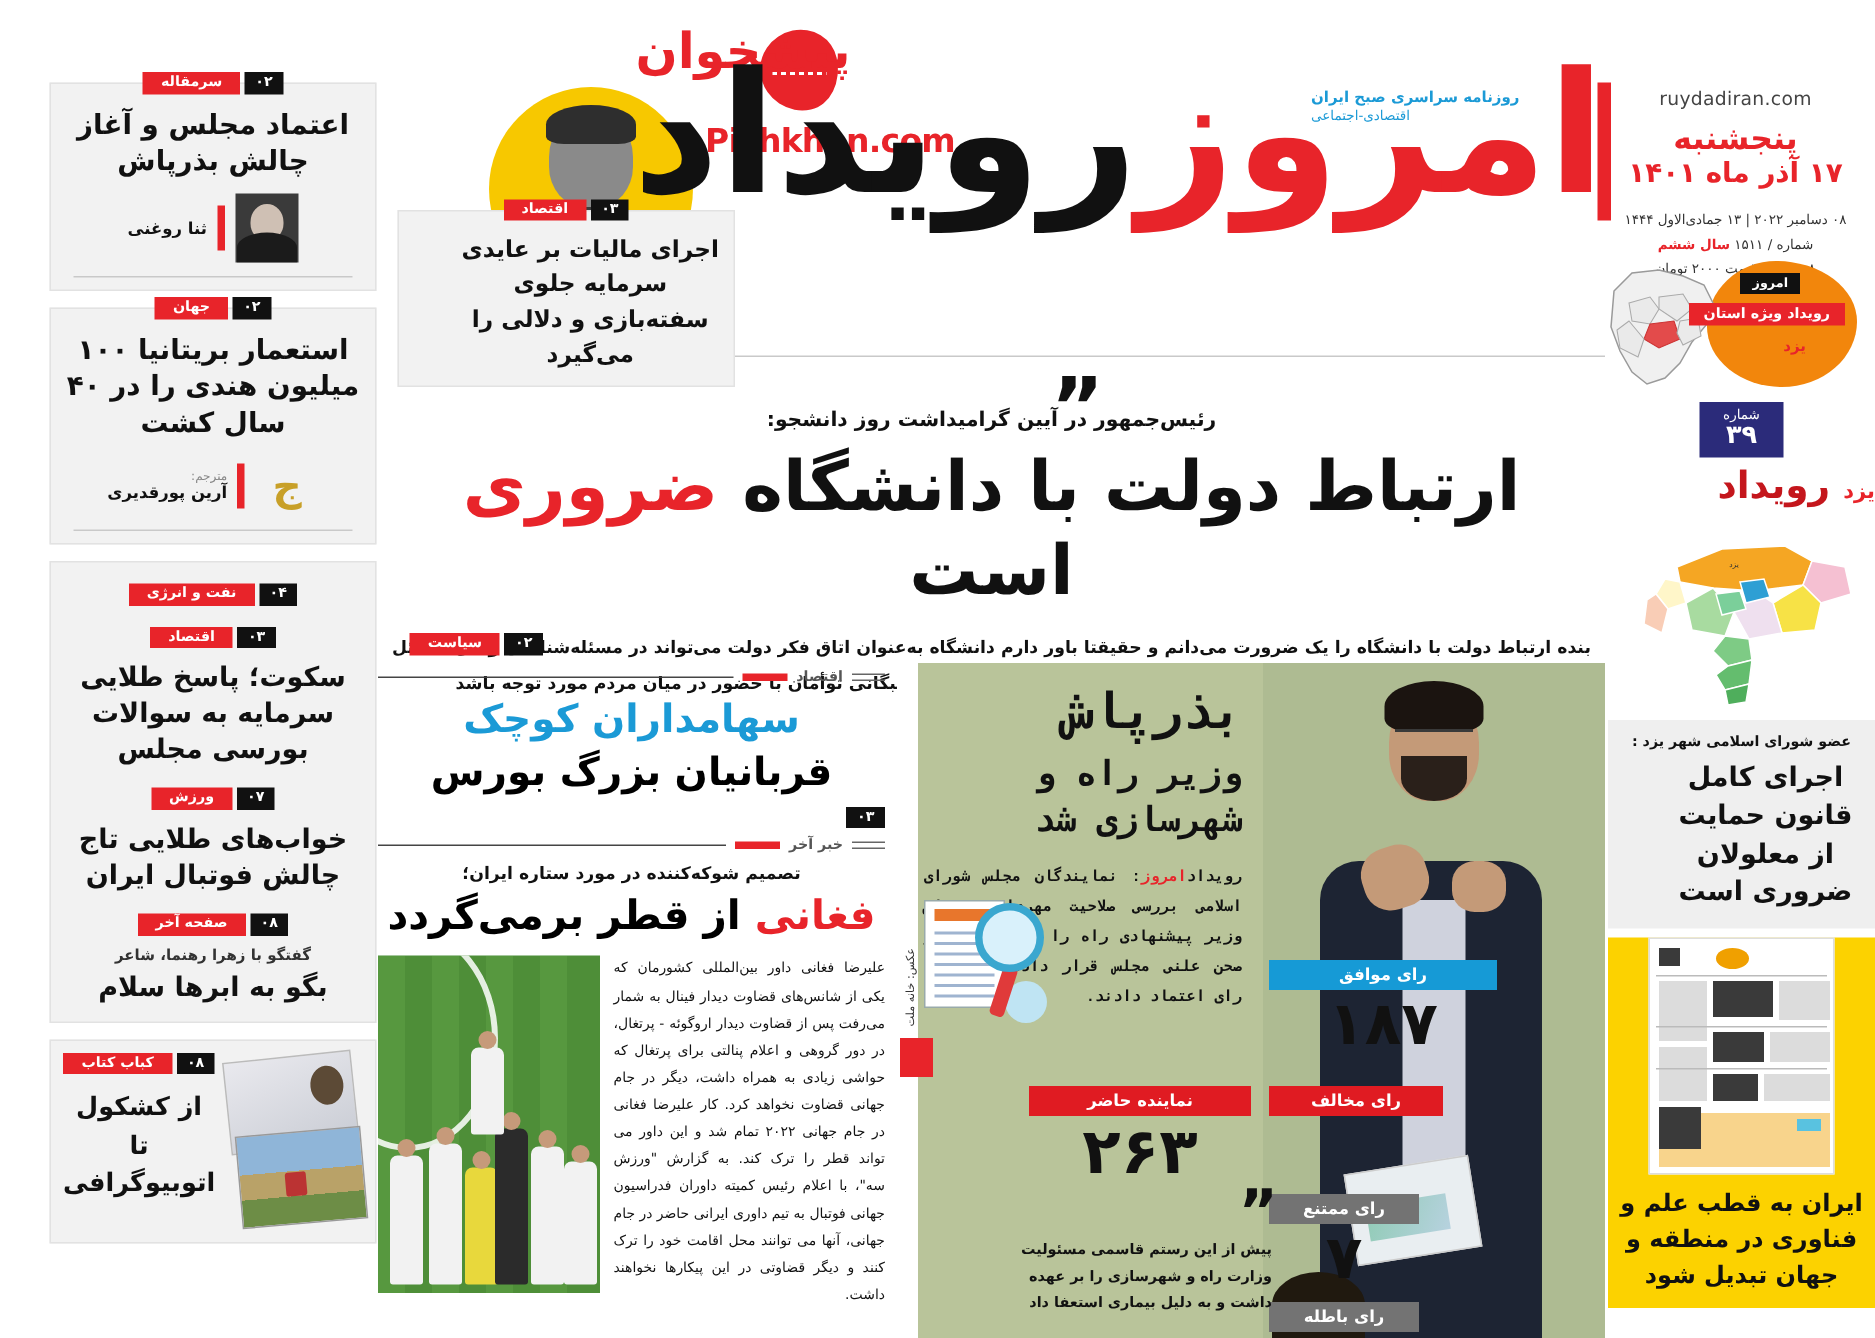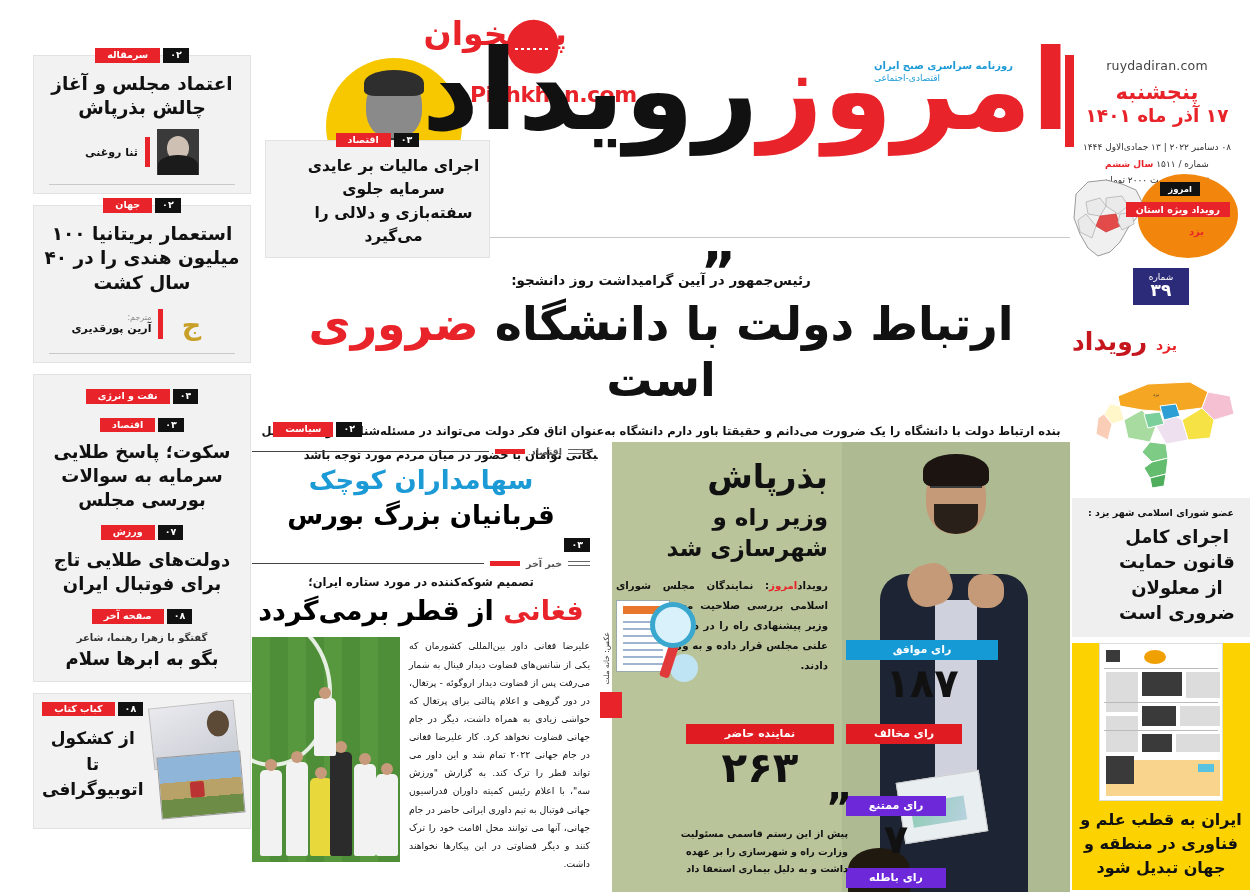--- a/index.html
+++ b/index.html
@@ -145,21 +145,21 @@
       font-weight:bold; padding:2px 8px; }
   .tag-prov { position:absolute; right:16px; top:30px; background:#e8242a; color:#fff; font-size:9.5px;
       font-weight:bold; padding:2px 10px; }
   .tag-yazd { position:absolute; right:42px; top:54px; color:#e8242a; font-size:10px; font-weight:bold; }
 
   
   #right-col { position:absolute; right:0px; top:268px; width:178px; height:624px; background:#fff; }
   .rnum { width:56px; margin: 0 auto; background:#2b2b7a; color:#fff; text-align:center; padding:4px 0 5px; }
   .rnum .t { font-size:9px; }
   .rnum .n { font-size:17px; font-weight:bold; line-height:1.05; }
-  .ryazd { text-align:left; margin-top:22px; font-size:25px; font-weight:bold; color:#c4161c; letter-spacing:-1px; }
+  .ryazd { text-align:right; margin-top:4px; font-size:25px; font-weight:bold; color:#c4161c; letter-spacing:-1px; }
   .ryazd .sm { font-size:14px; color:#e8242a; }
   .yazd-map { width:160px; height:128px; margin: 6px auto 0; }
   .rhead { background:#efefef; padding:9px 8px 11px; margin-top:4px; text-align:center; }
   .rhead .kicker { font-size:9.5px; font-weight:bold; color:#111; margin-bottom:6px; }
   .rhead .hl { font-size:18px; line-height:1.42;margin-left:32px; }
   .rpromo { margin-top:6px; background:#fcd200; padding: 0 0 10px; position:relative; }
   .rpromo .mini-page {
     width:124px; height:158px; margin: 0 auto; background:#fff; border:1px solid #ddd;
     position:relative; overflow:hidden;
   }
@@ -214,41 +214,41 @@
   .mn-hair { position:absolute; left:50%; top:12px; transform:translateX(-50%); width:66px; height:34px; border-radius:50% 50% 26% 26%; background:#1b1410; }
   .mn-beard { position:absolute; left:50%; top:62px; transform:translateX(-50%); width:44px; height:30px; border-radius:0 0 50% 50%; background:#2a201a; }
   .mn-glass { position:absolute; left:50%; top:44px; transform:translateX(-50%); width:52px; height:10px; border-top:2px solid #3a3a3a; }
   .mn-hand1 { position:absolute; left:66px; top:122px; width:44px; height:42px; border-radius:42%; background:#c49a78; transform:rotate(-18deg); }
   .mn-hand2 { position:absolute; left:126px; top:132px; width:36px; height:34px; border-radius:42%; background:#c49a78; }
   .mn-paper { position:absolute; left:58px; bottom:54px; width:84px; height:62px; background:#e9eef1; transform:rotate(-9deg); border:1px solid #ccc; }
   .mn-paper::after { content:""; position:absolute; left:10px; top:22px; width:54px; height:24px;
       background:linear-gradient(120deg,#8fcbb4,#b7d2df); }
   .mn-dark { position:absolute; left:6px; bottom:0; width:62px; height:44px; border-radius:50% 50% 0 0; background:#20190f; }
 
-  .vb-text { position:absolute; right:232px; top:0; left:14px; padding: 14px 10px 0 4px; }
+  .vb-text { position:absolute; right:232px; top:0; left:14px; padding: 14px 10px 0 4px; font-family: Liberation Mono, monospace; }
   .vb-h { text-align:right; font-size:33px; font-weight:bold; color:#111; line-height:1.3; letter-spacing:-1px; }
   .vb-h2 { text-align:right; font-size:23px; font-weight:bold; color:#111; line-height:1.35; margin-top:3px; }
   .vb-lead { margin-top:12px; font-size:10.2px; line-height:1.95; color:#111; text-align:justify; font-weight:bold; }
   .vb-lead .src { color:#e8242a; font-weight:bold; }
   .vb-lead .src2 { color:#111; font-weight:bold; }
 
   .mag-icon { position:absolute; left:14px; top:150px; width:92px; height:96px; }
   .mg-doc { position:absolute; left:4px; top:8px; width:54px; height:72px; background:#fff; border:1px solid #9aa; }
   .mg-docline { position:absolute; left:6px; width:40px; height:2px; background:#9fb4d0; }
   .mg-orange { position:absolute; left:6px; top:5px; width:40px; height:8px; background:#e8762c; }
   .mg-circle { position:absolute; left:38px; top:10px; width:46px; height:46px; border-radius:50%; border:5px solid #3aa7cf; background:#d9f1fb; }
   .mg-handle { position:absolute; left:52px; top:52px; width:10px; height:34px; background:#e03a3a; border-radius:3px; transform:rotate(18deg); }
   .mg-blue2 { position:absolute; left:58px; top:62px; width:28px; height:28px; border-radius:50%; background:#bfe4f3; }
 
   .vbox { position:absolute; }
   .vbox .lbl { color:#fff; font-size:11px; font-weight:bold; text-align:center; padding:3px 0 4px; }
   .vbox .num { font-size:40px; font-weight:bold; color:#111; text-align:center; line-height:1.05; margin-top:2px; }
   .lbl-blue { background:#169ad6; }
   .lbl-red { background:#e01b22; }
-  .lbl-blk { background:#6d28d9; }
+  .lbl-blk { background:#737373; }
 
   #v-agree { left:248px; top:198px; width:152px; }
   #v-against { left:248px; top:282px; width:116px; }
   #v-abstain { left:248px; top:354px; width:100px; }
   #v-void { left:248px; top:426px; width:100px; }
   #v-present { left:88px; top:282px; width:148px; }
   #v-present .num { font-size:42px; }
 
   .vquote { position:absolute; left:82px; bottom:14px; width:168px; text-align:right; }
   .vquote .qm { font-size:40px; color:#111; font-weight:bold; line-height:.6; letter-spacing:-4px; }
@@ -308,21 +308,21 @@
       <div class="tag-row mt">
         <span class="pg-tag">۰۳</span>
         <span class="cat-tag">اقتصاد</span>
       </div>
       <div class="hl">سکوت؛ پاسخ طلایی سرمایه به سوالات بورسی مجلس</div>
 
       <div class="tag-row mt">
         <span class="pg-tag">۰۷</span>
         <span class="cat-tag">ورزش</span>
       </div>
-      <div class="hl">دولت‌های طلایی تاج برای فوتبال ایران</div>
+      <div class="hl">خواب‌های طلایی تاج چالش فوتبال ایران</div>
 
       <div class="tag-row mt">
         <span class="pg-tag">۰۸</span>
         <span class="cat-tag">صفحه آخر</span>
       </div>
       <div style="text-align:center;font-size:10px;font-weight:bold;color:#333;margin:4px 0 4px;">گفتگو با زهرا رهنما، شاعر</div>
       <div class="hl">بگو به ابرها سلام</div>
     </div>
 
     <div class="bookcard">

